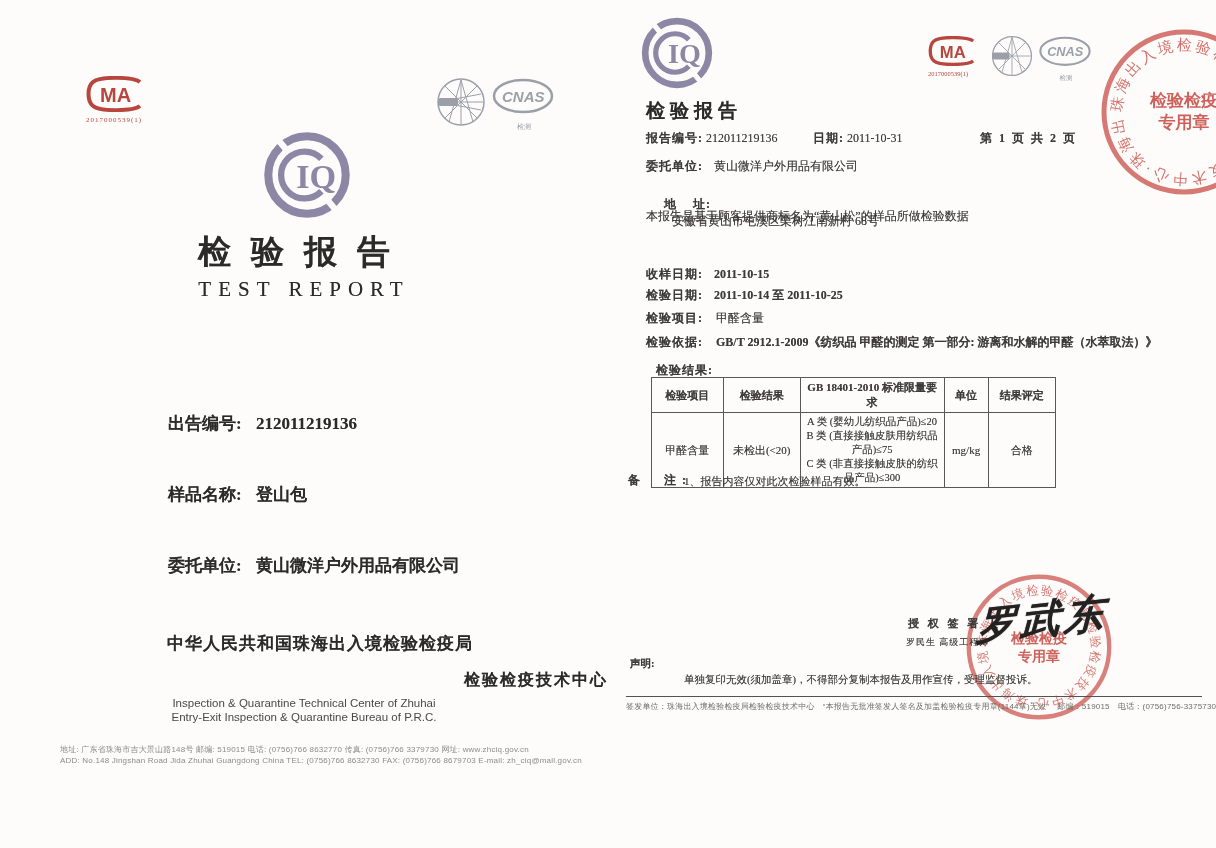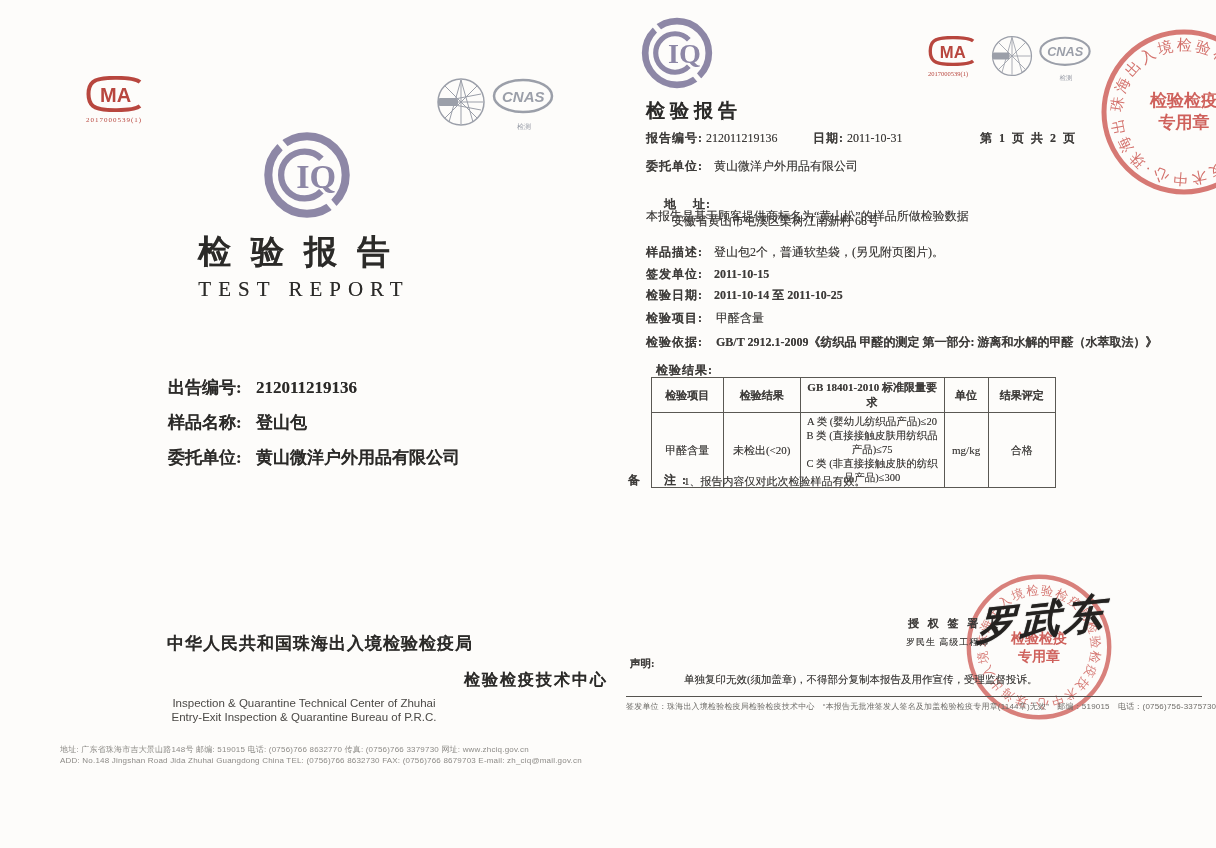--- a/index.html
+++ b/index.html
@@ -15,21 +15,21 @@
           font-family:"Liberation Serif","DejaVu Serif",serif;color:var(--ink);}
   .page{position:absolute;top:0;height:848px;}
   #page-left{left:0;width:608px;}
   #page-right{left:608px;width:608px;}
   .abs{position:absolute;}
   .blurry{text-shadow:0 0 0.6px rgba(60,58,56,0.55);}
   .lbl{font-weight:bold;}
   
   .title-cn{font-size:33px;font-weight:bold;letter-spacing:20px;color:var(--ink-dark);text-align:center;}
   .title-en{font-size:21px;letter-spacing:7px;color:var(--ink-dark);text-align:center;font-weight:500;}
-  .cover-field{font-size:17px;font-weight:bold;color:var(--ink-dark);line-height:35px;white-space:nowrap;}
+  .cover-field{font-size:17px;font-weight:bold;color:var(--ink-dark);line-height:35px;white-space:nowrap;margin-top:36px;}
   .cover-field .val{margin-left:10px;}
   .org-cn1{font-size:17px;font-weight:bold;text-align:center;color:var(--ink-dark);letter-spacing:1px;padding-left:32px;}
   .org-cn2{font-size:16px;font-weight:bold;text-align:right;color:var(--ink-dark);letter-spacing:2px;margin-top:15px;}
   .org-en{font-size:11.5px;text-align:center;color:#4a4845;font-family:"Liberation Sans","DejaVu Sans",sans-serif;line-height:14px;}
   .tiny-footer{font-size:8px;color:#8d8b87;font-family:"Liberation Sans","DejaVu Sans",sans-serif;
                white-space:nowrap;line-height:11px;letter-spacing:0.2px;}
   
   .rp-heading{font-size:19px;font-weight:bold;letter-spacing:5px;color:var(--ink-dark);}
   .rp-line{font-size:12px;white-space:nowrap;}
   .rp-line .lbl{letter-spacing:1px;}
@@ -210,26 +210,22 @@
       <span class="lbl">委托单位:</span>
       <span style="margin-left:8px;">黄山微洋户外用品有限公司</span>
     </div>
     <div class="abs rp-line blurry" style="left:38px;top:181px;white-space:pre;">
       <span class="lbl">地    址:</span>
       <span style="margin-left:8px;">安徽省黄山市屯溪区栗树江南新村 68号</span>
     </div>
 
     <div class="abs rp-line blurry" style="left:38px;top:208px;">本报告是基于顾客提供商标名为“黄山松”的样品所做检验数据</div>
 
-    <div class="abs rp-line blurry" style="left:38px;top:244px;">
-      <span class="lbl">样品描述:</span>
-      <span style="margin-left:8px;">登山包2个，普通软垫袋，(另见附页图片)。</span>
-    </div>
     <div class="abs rp-line blurry" style="left:38px;top:266px;">
-      <span class="lbl">签发单位:</span>
+      <span class="lbl">收样日期:</span>
       <span style="margin-left:8px;font-weight:bold;">2011-10-15</span>
     </div>
     <div class="abs rp-line blurry" style="left:38px;top:287px;">
       <span class="lbl">检验日期:</span>
       <span style="margin-left:8px;font-weight:bold;">2011-10-14 至 2011-10-25</span>
     </div>
 
     <div class="abs rp-line blurry" style="left:38px;top:310px;">
       <span class="lbl">检验项目:</span>
       <span style="margin-left:10px;">甲醛含量</span>

